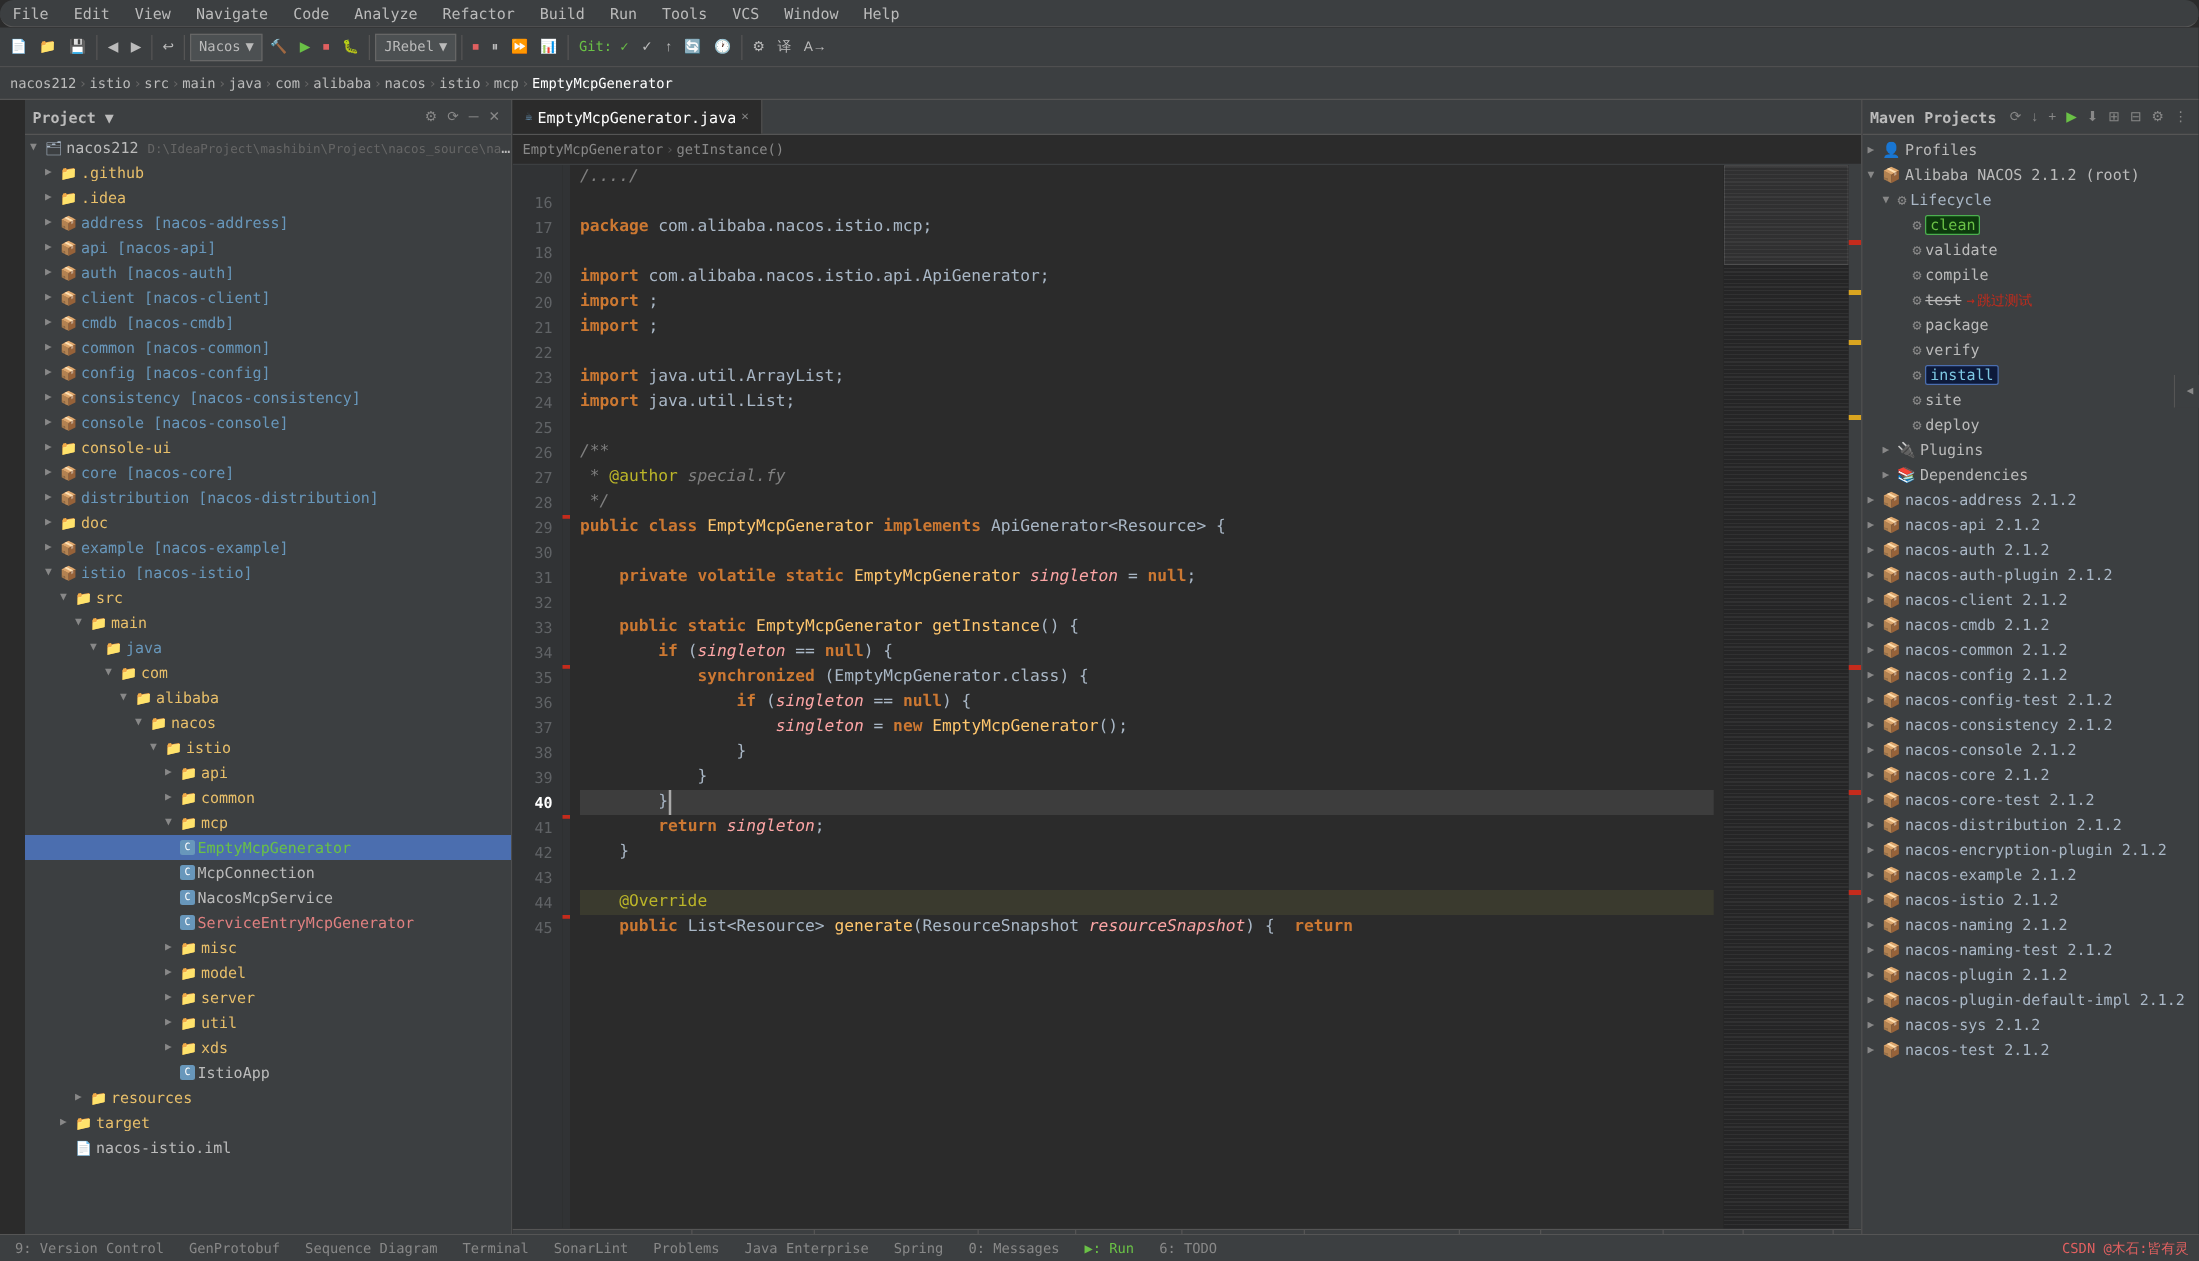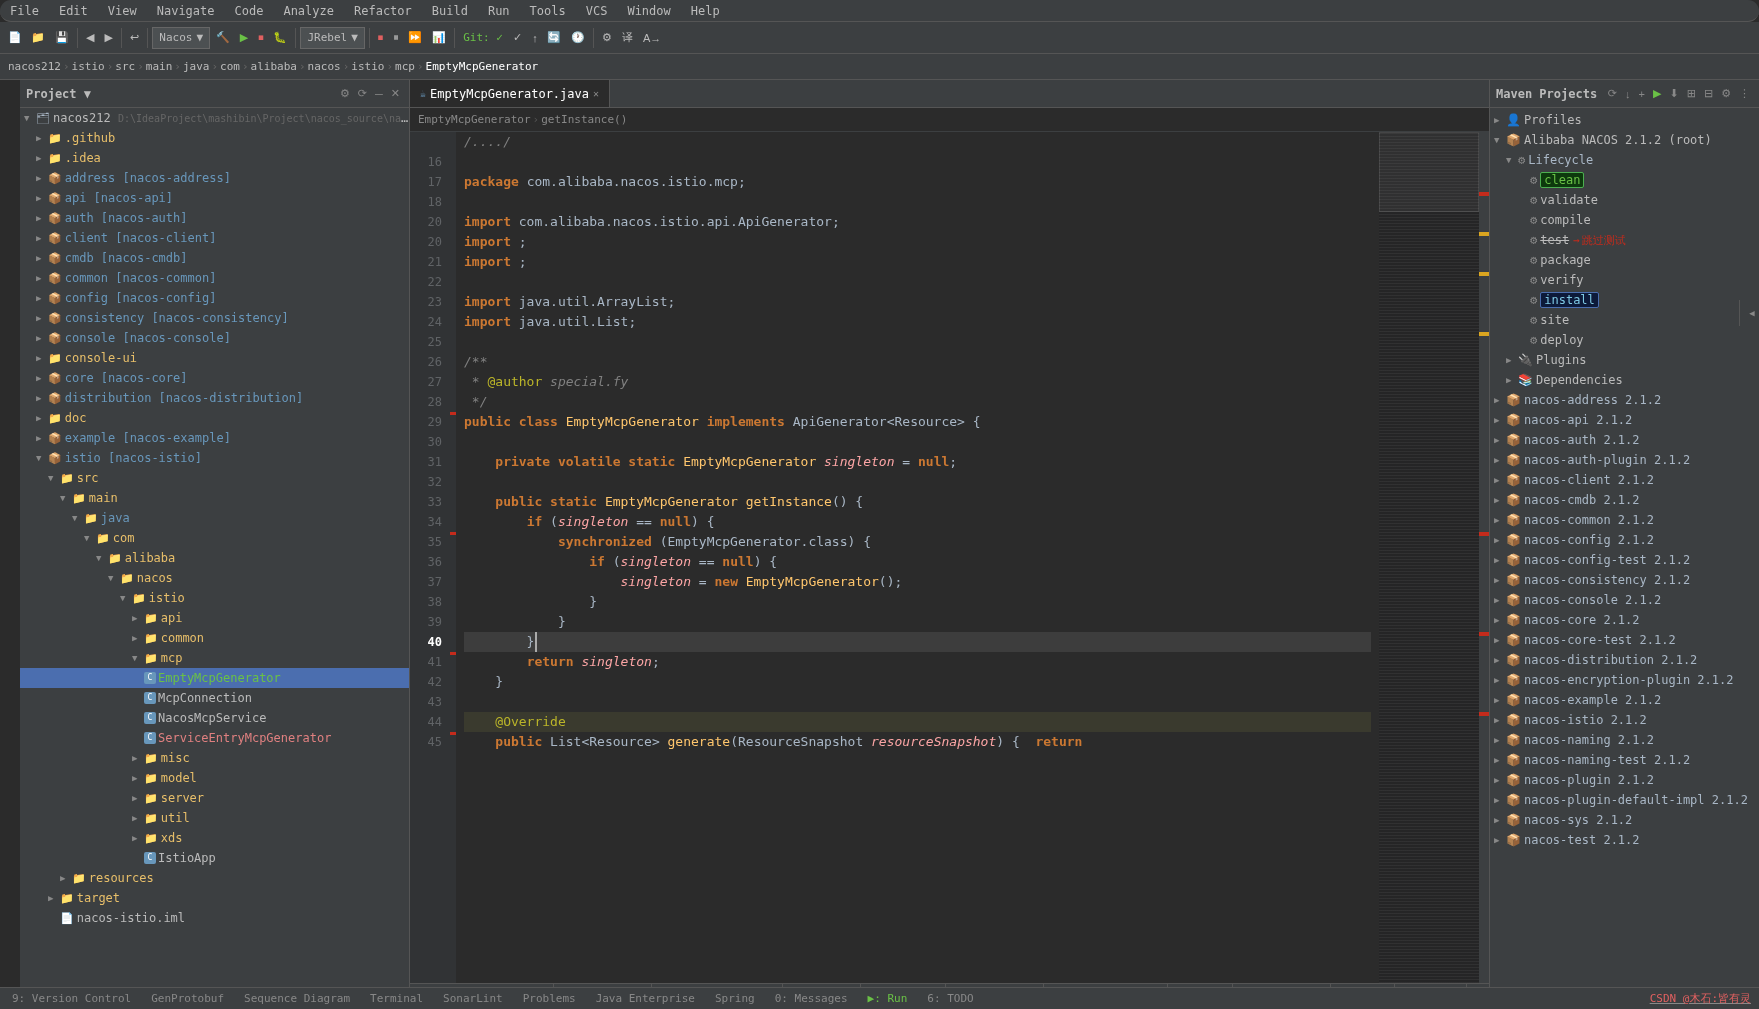--- a/index.html
+++ b/index.html
@@ -804,16 +804,16 @@
     <span class="status-item">Sequence Diagram</span>
     <span class="status-item">Terminal</span>
     <span class="status-item">SonarLint</span>
     <span class="status-item">Problems</span>
     <span class="status-item">Java Enterprise</span>
     <span class="status-item">Spring</span>
     <span class="status-item">0: Messages</span>
     <span class="status-item" style="color:#6ac146;">▶: Run</span>
     <span class="status-item">6: TODO</span>
   </div>
-  <div style="display:flex;gap:12px;align-items:center;text-decoration:underline;">
+  <div style="display:flex;gap:12px;align-items:center;">
     <span style="color:#e06060;">CSDN @木石:皆有灵</span>
   </div>
 </div>
 
 </body></html>

